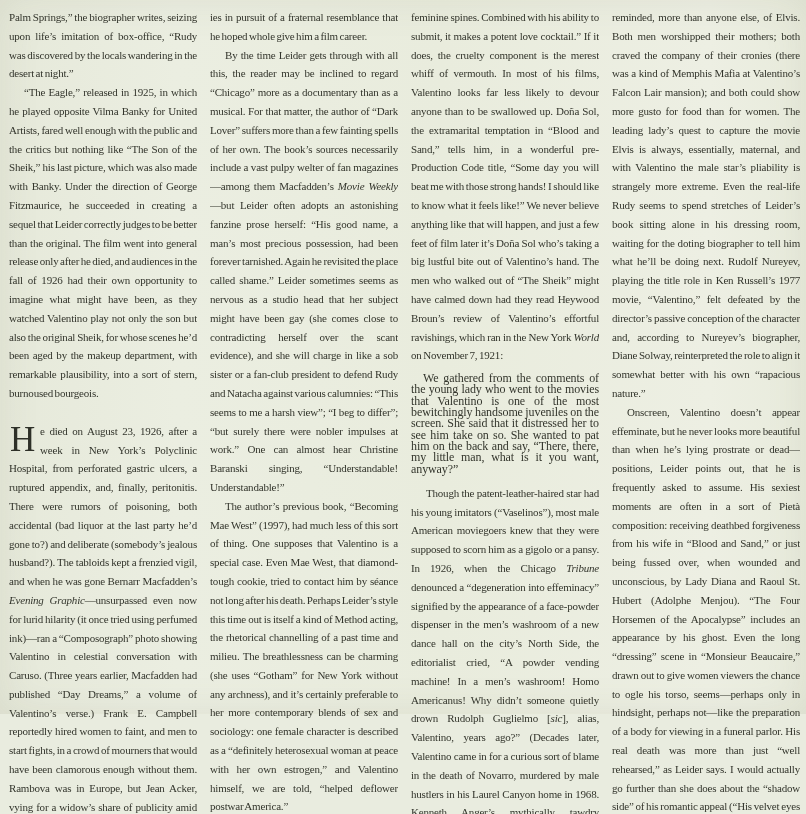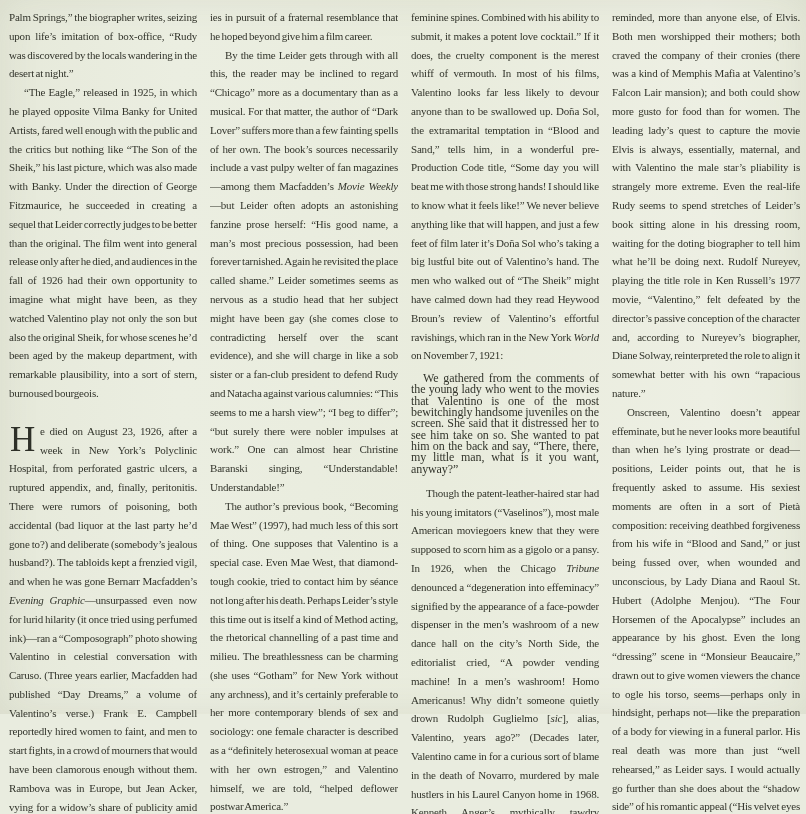--- a/index.html
+++ b/index.html
@@ -57,21 +57,21 @@
 <body>
 
 <div class="page">
   <div class="columns" id="columns">
       <div class="col">
         <p>Palm Springs,” the biographer writes, seizing upon life’s imitation of box-office, “Rudy was discovered by the locals wandering in the desert at night.”</p>
         <p class="indent">“The Eagle,” released in 1925, in which he played opposite Vilma Banky for United Artists, fared well enough with the public and the critics but nothing like “The Son of the Sheik,” his last picture, which was also made with Banky. Under the direction of George Fitzmaurice, he succeeded in creating a sequel that Leider correctly judges to be better than the original. The film went into general release only after he died, and audiences in the fall of 1926 had their own opportunity to imagine what might have been, as they watched Valentino play not only the son but also the original Sheik, for whose scenes he’d been aged by the makeup department, with remarkable plausibility, into a sort of stern, burnoused bourgeois.</p>
         <p class="colbreak dropcap-para"><span class="dropcap">H</span>e died on August 23, 1926, after a week in New York’s Polyclinic Hospital, from perforated gastric ulcers, a ruptured appendix, and, finally, peritonitis. There were rumors of poisoning, both accidental (bad liquor at the last party he’d gone to?) and deliberate (somebody’s jealous husband?). The tabloids kept a frenzied vigil, and when he was gone Bernarr Macfadden’s <i>Evening Graphic</i>—unsurpassed even now for lurid hilarity (it once tried using perfumed ink)—ran a “Composograph” photo showing Valentino in celestial conversation with Caruso. (Three years earlier, Macfadden had published “Day Dreams,” a volume of Valentino’s verse.) Frank E. Campbell reportedly hired women to faint, and men to start fights, in a crowd of mourners that would have been clamorous enough without them. Rambova was in Europe, but Jean Acker, vying for a widow’s share of publicity amid the swoons of the star’s recent girlfriend, Pola Negri, wrote a song entitled “We Will Meet at the End of the Trail”: the sheet music featured pictures of her and Rudy—whose hairpiece she got from the hospital. That other twenties R.V., Rudy Vallee, quickly recorded “There’s a New Star in Heaven Tonight,” and before long Valentino’s heretofore level-headed brother, Alberto, was undergoing the first of seven plastic surger-</p>
       </div>
       <div class="col">
-        <p>ies in pursuit of a fraternal resemblance that he hoped beyond give him a film career.</p>
+        <p>ies in pursuit of a fraternal resemblance that he hoped whole give him a film career.</p>
         <p class="indent">By the time Leider gets through with all this, the reader may be inclined to regard “Chicago” more as a documentary than as a musical. For that matter, the author of “Dark Lover” suffers more than a few fainting spells of her own. The book’s sources necessarily include a vast pulpy welter of fan magazines—among them Macfadden’s <i>Movie Weekly</i>—but Leider often adopts an astonishing fanzine prose herself: “His good name, a man’s most precious possession, had been forever tarnished. Again he revisited the place called shame.” Leider sometimes seems as nervous as a studio head that her subject might have been gay (she comes close to contradicting herself over the scant evidence), and she will charge in like a sob sister or a fan-club president to defend Rudy and Natacha against various calumnies: “This seems to me a harsh view”; “I beg to differ”; “but surely there were nobler impulses at work.” One can almost hear Christine Baranski singing, “Understandable! Understandable!”</p>
         <p class="indent">The author’s previous book, “Becoming Mae West” (1997), had much less of this sort of thing. One supposes that Valentino is a special case. Even Mae West, that diamond-tough cookie, tried to contact him by séance not long after his death. Perhaps Leider’s style this time out is itself a kind of Method acting, the rhetorical channelling of a past time and milieu. The breathlessness can be charming (she uses “Gotham” for New York without any archness), and it’s certainly preferable to her more contemporary blends of sex and sociology: one female character is described as a “definitely heterosexual woman at peace with her own estrogen,” and Valentino himself, we are told, “helped deflower postwar America.”</p>
       </div>
       <div class="col">
         <p>feminine spines. Combined with his ability to submit, it makes a potent love cocktail.” If it does, the cruelty component is the merest whiff of vermouth. In most of his films, Valentino looks far less likely to devour anyone than to be swallowed up. Doña Sol, the extramarital temptation in “Blood and Sand,” tells him, in a wonderful pre-Production Code title, “Some day you will beat me with those strong hands! I should like to know what it feels like!” We never believe anything like that will happen, and just a few feet of film later it’s Doña Sol who’s taking a big lustful bite out of Valentino’s hand. The men who walked out of “The Sheik” might have calmed down had they read Heywood Broun’s review of Valentino’s effortful ravishings, which ran in the New York <i>World</i> on November 7, 1921:</p>
         <p class="quote">We gathered from the comments of the young lady who went to the movies that Valentino is one of the most bewitchingly handsome juveniles on the screen. She said that it distressed her to see him take on so. She wanted to pat him on the back and say, “There, there, my little man, what is it you want, anyway?”</p>
         <p class="indent">Though the patent-leather-haired star had his young imitators (“Vaselinos”), most male American moviegoers knew that they were supposed to scorn him as a gigolo or a pansy. In 1926, when the Chicago <i>Tribune</i> denounced a “degeneration into effeminacy” signified by the appearance of a face-powder dispenser in the men’s washroom of a new dance hall on the city’s North Side, the editorialist cried, “A powder vending machine! In a men’s washroom! Homo Americanus! Why didn’t someone quietly drown Rudolph Guglielmo [<i>sic</i>], alias, Valentino, years ago?” (Decades later, Valentino came in for a curious sort of blame in the death of Novarro, murdered by male hustlers in his Laurel Canyon home in 1968. Kenneth Anger’s mythically tawdry “Hollywood Babylon” alleges that the murder weapon was an Art Deco dildo presented long ago by Valentino to Novarro, though a recent book about the Mexican star concludes with a plea against the injustice of Novarro’s being “chiefly remembered today as a perverted elderly homosexual killed by a sex toy that never existed.”)</p>
       </div>
       <div class="col">
         <p>reminded, more than anyone else, of Elvis. Both men worshipped their mothers; both craved the company of their cronies (there was a kind of Memphis Mafia at Valentino’s Falcon Lair mansion); and both could show more gusto for food than for women. The leading lady’s quest to capture the movie Elvis is always, essentially, maternal, and with Valentino the male star’s pliability is strangely more extreme. Even the real-life Rudy seems to spend stretches of Leider’s book sitting alone in his dressing room, waiting for the doting biographer to tell him what he’ll be doing next. Rudolf Nureyev, playing the title role in Ken Russell’s 1977 movie, “Valentino,” felt defeated by the director’s passive conception of the character and, according to Nureyev’s biographer, Diane Solway, reinterpreted the role to align it somewhat better with his own “rapacious nature.”</p>

